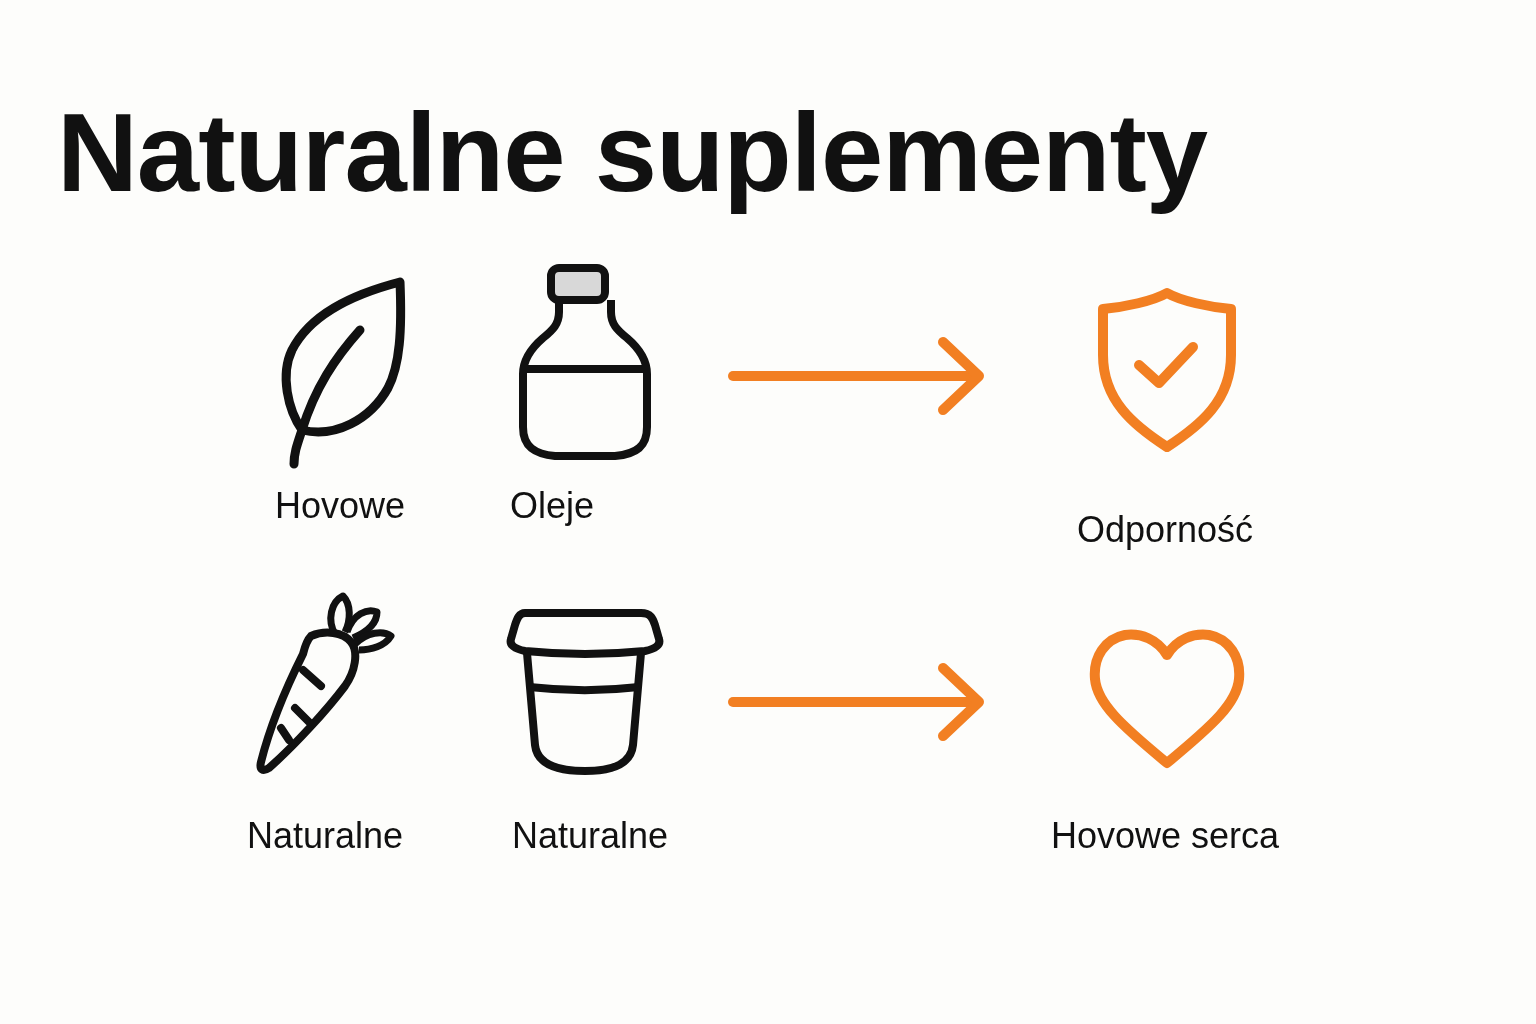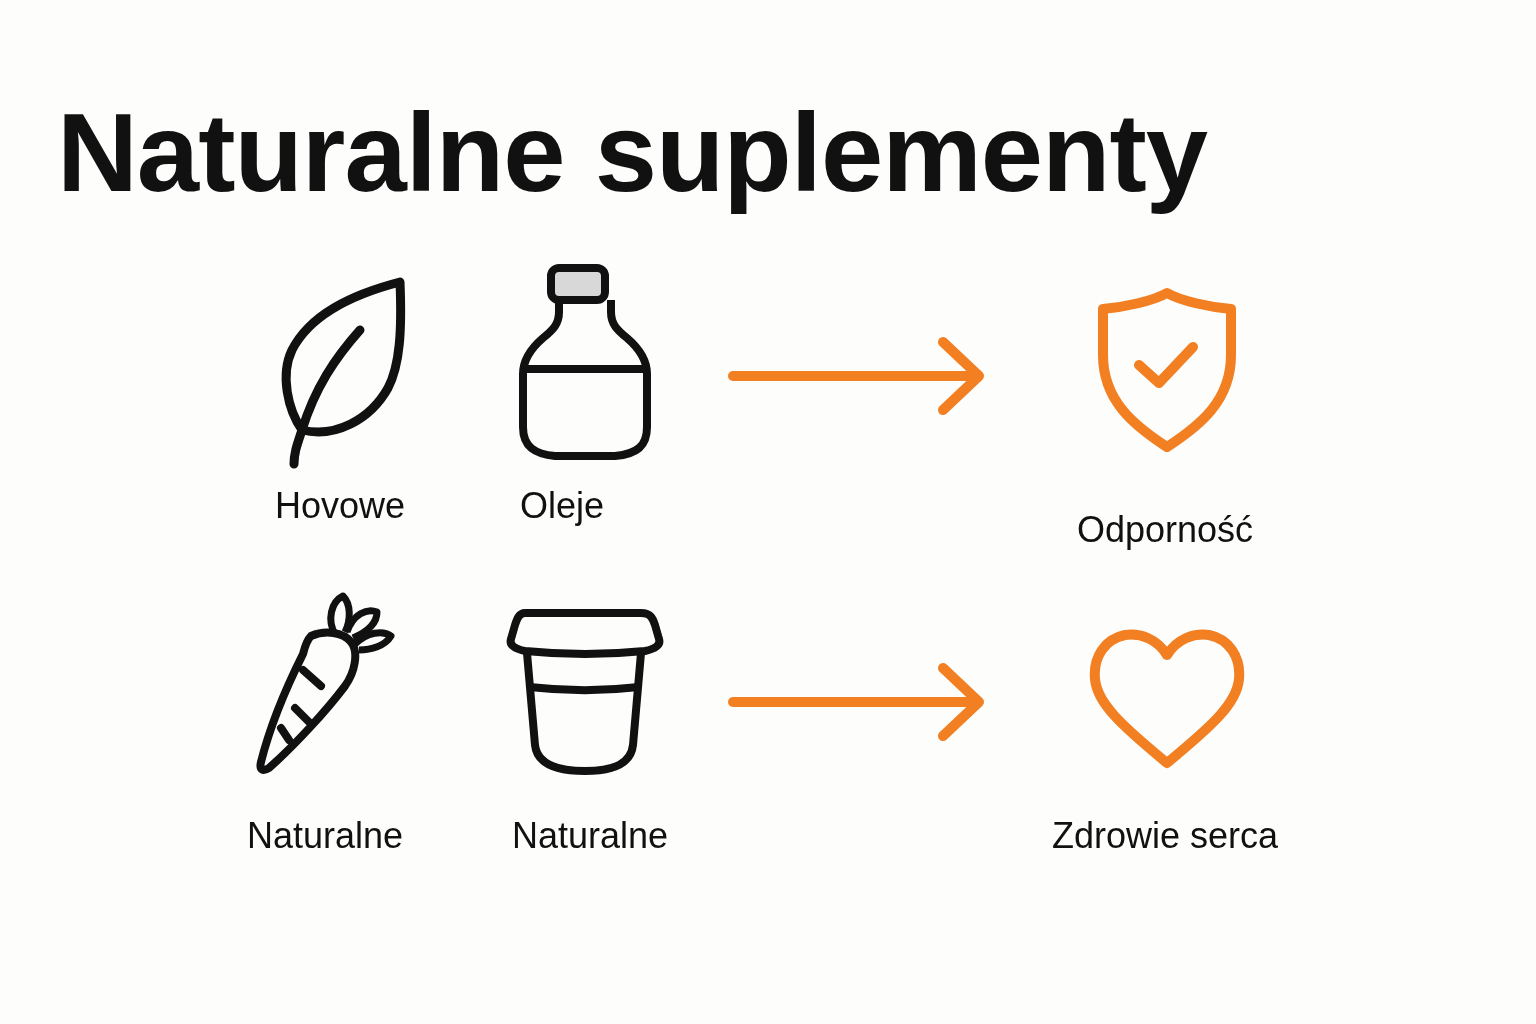--- a/index.html
+++ b/index.html
@@ -35,21 +35,21 @@
   <path d="M90 60 C65 88 45 118 32 160 C27 175 24 183 24 194" fill="none" stroke="#111" stroke-width="9" stroke-linecap="round"></path>
 </svg>
 
 <svg class="icon" style="left:515px;top:262px" width="140" height="200" viewBox="0 0 140 200">
   <rect x="36" y="6" width="54" height="32" rx="8" fill="#d8d8d8" stroke="#111" stroke-width="8"></rect>
   <path d="M44 38 L44 50 C44 62 38 68 28 76 C14 88 8 100 8 112 L8 165 C8 185 20 192 40 194 L100 194 C122 192 132 184 132 165 L132 112 C132 100 126 88 112 76 C102 68 96 62 96 50 L96 38" fill="none" stroke="#111" stroke-width="8" stroke-linejoin="round"></path>
   <line x1="10" y1="107" x2="130" y2="107" stroke="#111" stroke-width="8"></line>
 </svg>
 
 <div class="label" style="left:220px;top:476px;width:240px">Hovowe</div>
-<div class="label" style="left:452px;top:476px;width:220px">Oleje</div>
+<div class="label" style="left:442px;top:476px;width:220px">Oleje</div>
 
 <svg class="icon" style="left:725px;top:330px" width="270" height="90" viewBox="0 0 270 90">
   <line x1="8" y1="46" x2="250" y2="46" stroke="#f27f22" stroke-width="10" stroke-linecap="round"></line>
   <polyline points="218,12 254,46 218,80" fill="none" stroke="#f27f22" stroke-width="10" stroke-linecap="round" stroke-linejoin="round"></polyline>
 </svg>
 
 <svg class="icon" style="left:1095px;top:285px" width="145" height="170" viewBox="0 0 145 170">
   <path d="M72 8 C58 16 30 22 8 24 L8 70 C8 115 38 140 72 162 C106 140 136 115 136 70 L136 24 C114 22 86 16 72 8 Z" fill="none" stroke="#f27f22" stroke-width="10" stroke-linejoin="round"></path>
   <polyline points="44,80 64,98 98,62" fill="none" stroke="#f27f22" stroke-width="10" stroke-linecap="round" stroke-linejoin="round"></polyline>
 </svg>
@@ -75,13 +75,13 @@
 <div class="label" style="left:455px;top:806px;width:270px">Naturalne</div>
 
 <svg class="icon" style="left:725px;top:656px" width="270" height="90" viewBox="0 0 270 90">
   <line x1="8" y1="46" x2="250" y2="46" stroke="#f27f22" stroke-width="10" stroke-linecap="round"></line>
   <polyline points="218,12 254,46 218,80" fill="none" stroke="#f27f22" stroke-width="10" stroke-linecap="round" stroke-linejoin="round"></polyline>
 </svg>
 
 <svg class="icon" style="left:1085px;top:625px" width="165" height="145" viewBox="0 0 165 145">
   <path d="M82 30 C72 14 56 8 40 10 C20 14 8 32 10 54 C12 78 36 100 82 138 C128 100 152 78 154 54 C156 32 144 14 124 10 C108 8 92 14 82 30 Z" fill="none" stroke="#f27f22" stroke-width="10" stroke-linejoin="round"></path>
 </svg>
-<div class="label" style="left:975px;top:806px;width:380px">Zdrowie serca</div>
+<div class="label" style="left:975px;top:806px;width:380px">Hovowe serca</div>
 
 </body></html>

